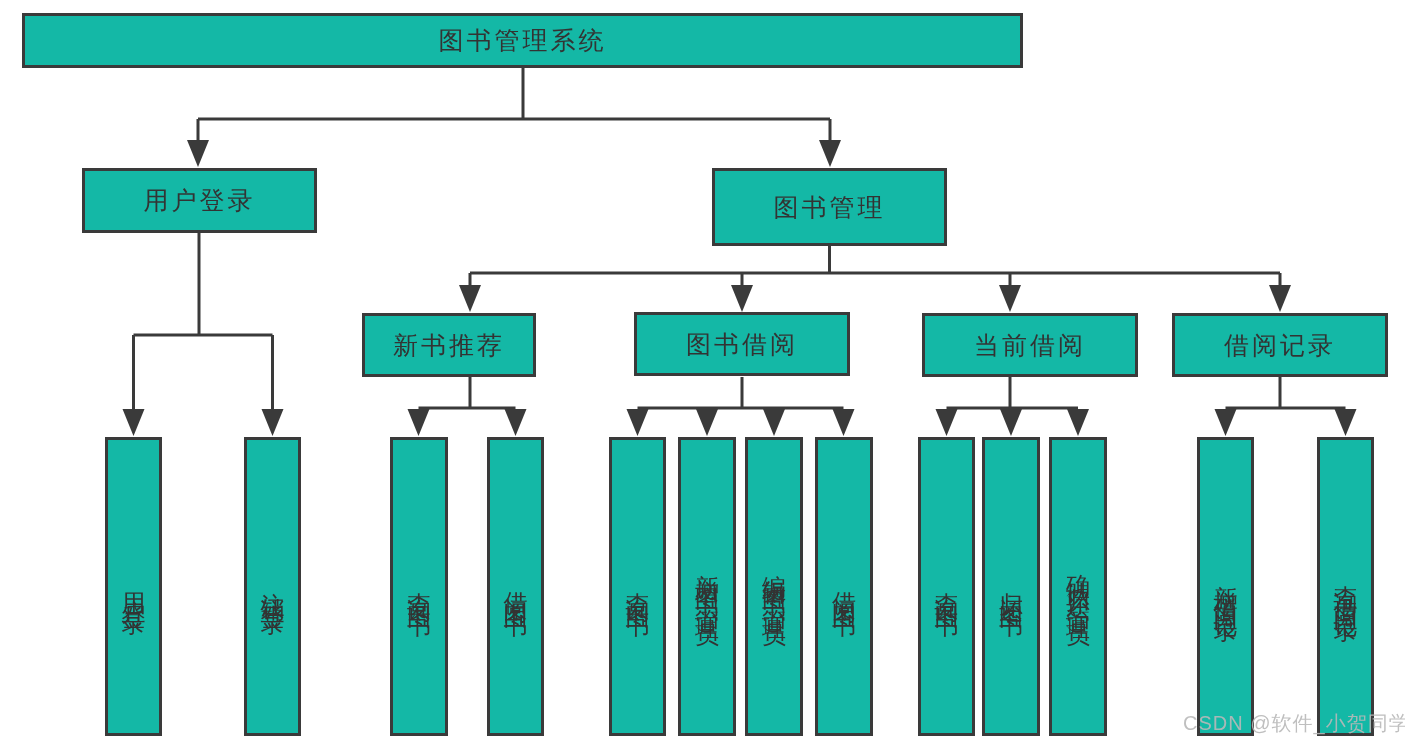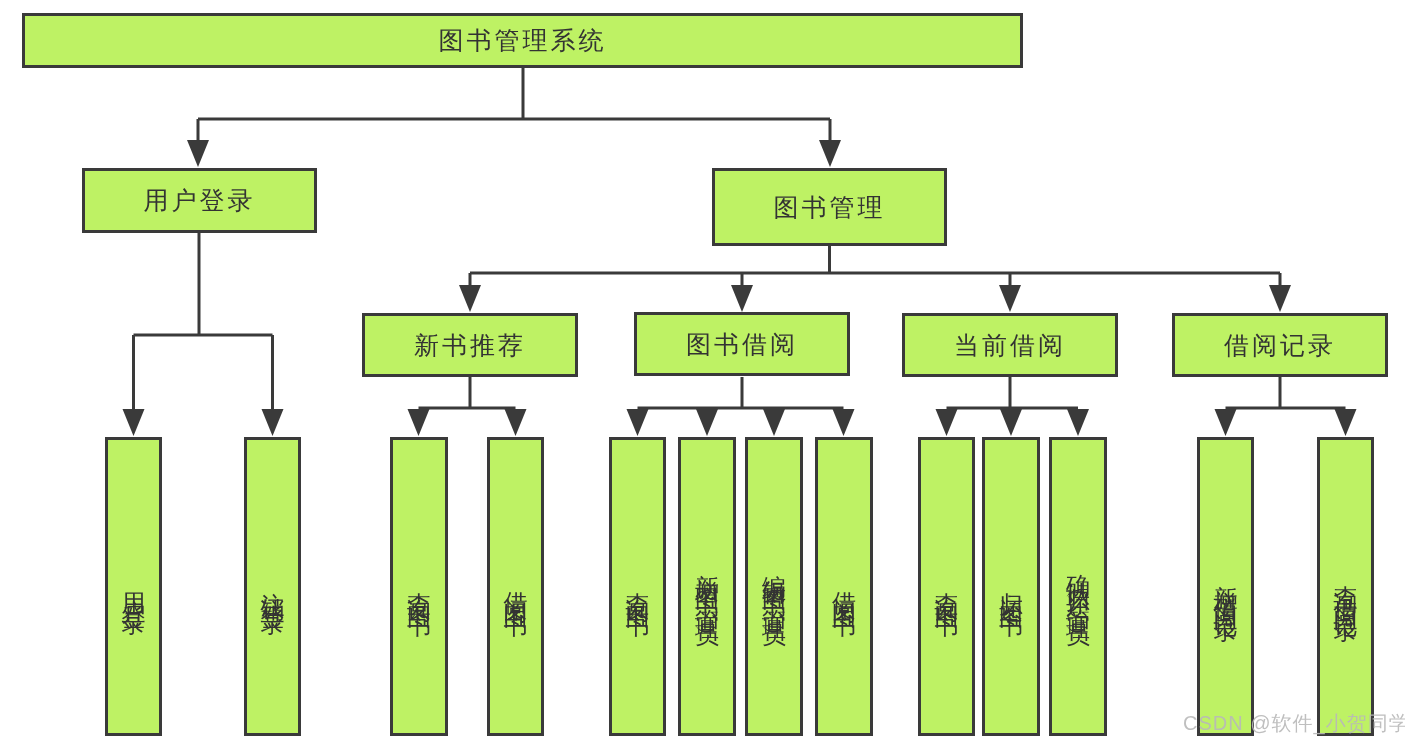--- a/index.html
+++ b/index.html
@@ -10,21 +10,21 @@
   }
   html,body{margin:0;padding:0;}
   body{background:#fff;font-family:"Liberation Sans",sans-serif;}
   .stage{
     position:relative;width:1405px;height:747px;
     background:var(--background);overflow:hidden;
   }
   .connector-layer{position:absolute;left:0;top:0;z-index:1;}
   .box{
     position:absolute;box-sizing:border-box;
-    background:#bef264;border:3px solid var(--line);
+    background:#14b8a6;border:3px solid var(--line);
     color:var(--text);z-index:2;
     display:grid;place-items:center;
   }
   .hbox{font-size:25px;letter-spacing:3px;white-space:nowrap;}
   .vbox{top:437px;height:299px;font-size:24px;}
   .vbox > span{
     writing-mode:vertical-rl;text-orientation:mixed;
     letter-spacing:7px;line-height:1.0;
   }
   .watermark{
@@ -82,27 +82,27 @@
     <span>图书管理系统</span>
   </div>
 
   <div class="box hbox" style="left:82px;top:168px;width:235px;height:65px;">
     <span>用户登录</span>
   </div>
   <div class="box hbox" style="left:712px;top:168px;width:235px;height:78px;">
     <span>图书管理</span>
   </div>
 
-  <div class="box hbox" style="left:362px;top:313px;width:216px;height:64px;">
+  <div class="box hbox" style="left:362px;top:313px;width:174px;height:64px;">
     <span>新书推荐</span>
   </div>
   <div class="box hbox" style="left:634px;top:312px;width:216px;height:64px;">
     <span>图书借阅</span>
   </div>
-  <div class="box hbox" style="left:902px;top:313px;width:216px;height:64px;">
+  <div class="box hbox" style="left:922px;top:313px;width:216px;height:64px;">
     <span>当前借阅</span>
   </div>
   <div class="box hbox" style="left:1172px;top:313px;width:216px;height:64px;text-align:center;">
     <span>借阅记录</span>
   </div>
 
   <div class="box vbox" style="left:105px;width:57px;">
     <span>用户登录</span>
   </div>
   <div class="box vbox" style="left:244px;width:57px;">

